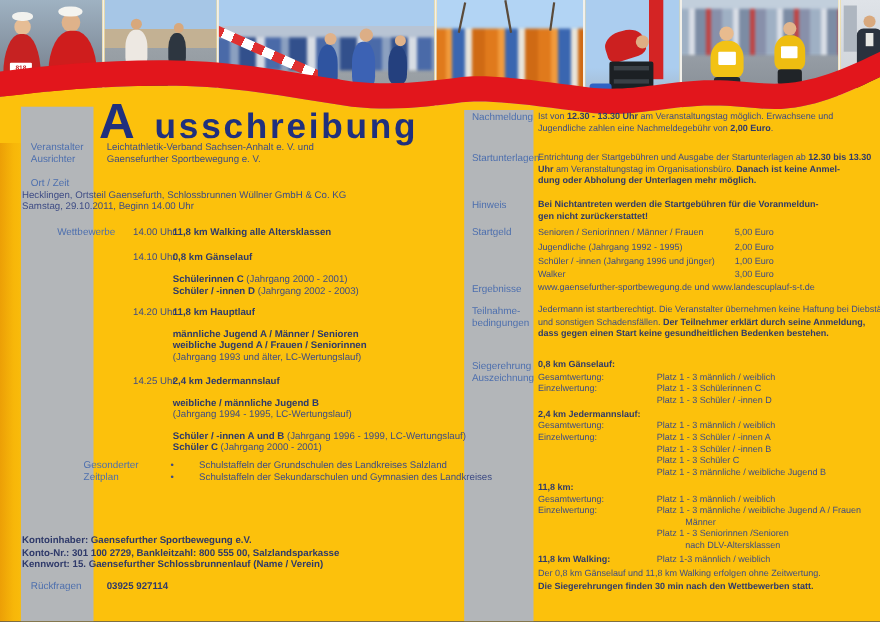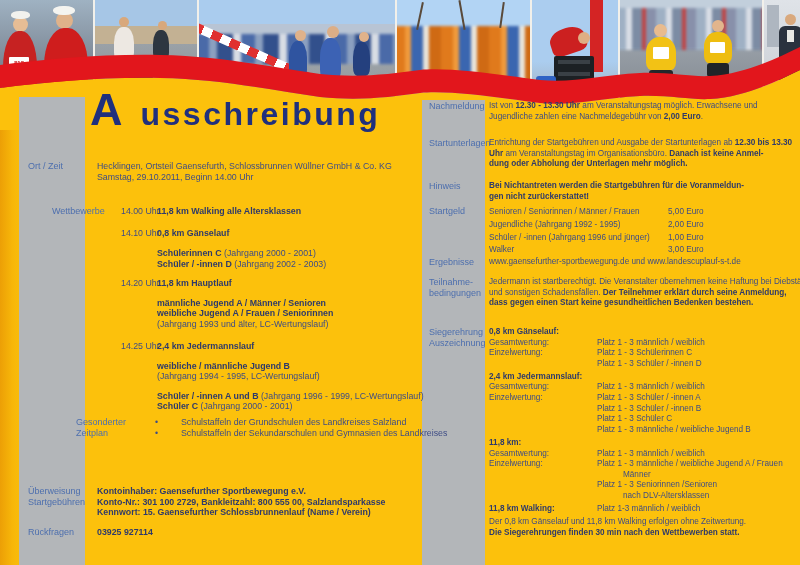--- a/index.html
+++ b/index.html
@@ -126,22 +126,32 @@
   </svg>
 
   <div class="graycol l"></div>
   <div class="graycol r"></div>
 
   <div class="title">
     <span class="big">A</span>
       <span class="rest">usschreibung</span>
   </div>
 
-
-  <div class="sec" style="top:161px;">
+  <div class="sec" style="top:128px;">
+    <div class="lbl">
+      <div>Veranstalter</div>
+      <div>Ausrichter</div>
+    </div>
+    <div class="cnt">
+      <div>Leichtathletik-Verband Sachsen-Anhalt e. V. und</div>
+      <div>Gaensefurther Sportbewegung e. V.</div>
+    </div>
+  </div>
+
+  <div class="sec" style="top:161px;flex-direction:column;">
     <div class="lbl">
       <div>Ort / Zeit</div>
     </div>
     <div class="cnt">
       <div>Hecklingen, Ortsteil Gaensefurth, Schlossbrunnen Wüllner GmbH &amp; Co. KG</div>
       <div>Samstag, 29.10.2011, Beginn 14.00 Uhr</div>
     </div>
   </div>
 
   <div class="sec" style="top:206px;padding-left:24px;">
@@ -197,24 +207,20 @@
       </div>
       <div class="bul">
         <span class="dot">•</span>
         <span>Schulstaffeln der Sekundarschulen und Gymnasien des Landkreises</span>
       </div>
     </div>
   </div>
 
 
   <div class="sec" style="top:486px;">
-    <div class="lbl">
-      <div>Überweisung</div>
-      <div>Startgebühren</div>
-    </div>
     <div class="cnt">
       <div class="b">Kontoinhaber: Gaensefurther Sportbewegung e.V.</div>
       <div class="b">Konto-Nr.: 301 100 2729, Bankleitzahl: 800 555 00, Salzlandsparkasse</div>
       <div class="b">Kennwort:  15. Gaensefurther Schlossbrunnenlauf (Name / Verein)</div>
     </div>
   </div>
 
   <div class="sec" style="top:527px;">
     <div class="lbl">
       <div>Rückfragen</div>

